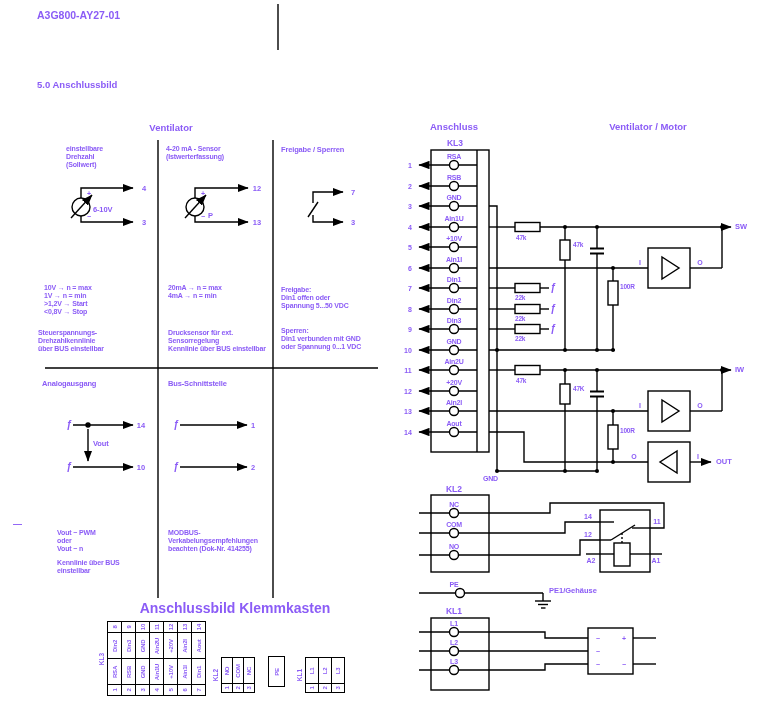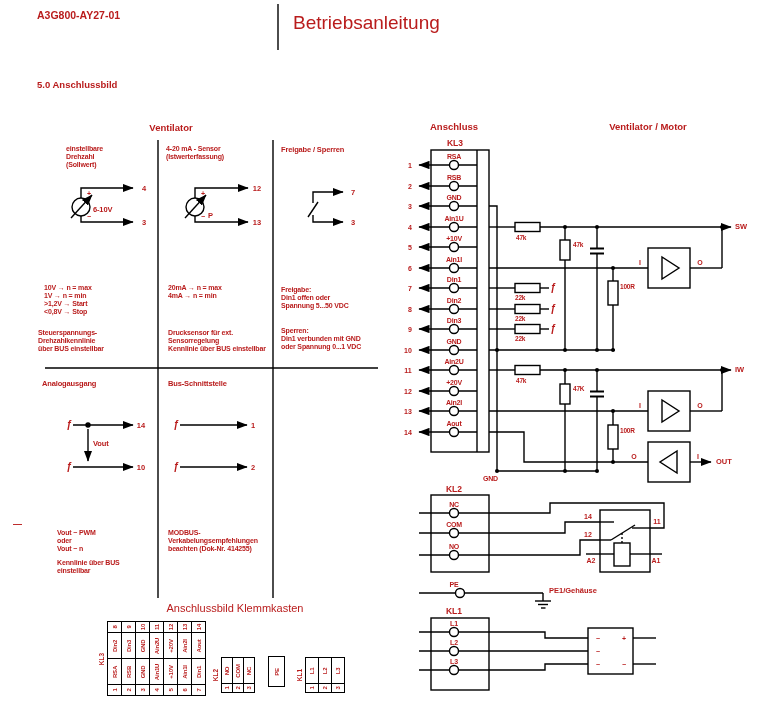--- a/index.html
+++ b/index.html
@@ -1,17 +1,17 @@
 <!DOCTYPE html>
 <html><head>
 <meta charset="utf-8">
 <style>
   html,body{margin:0;padding:0;background:#e8e8e8}
   .page{position:relative;width:763px;height:718px;background:#fff;
-        font-family:"Liberation Sans",sans-serif;color:#b91c1c;overflow:hidden}
+        font-family:"Liberation Sans",sans-serif;color:#8b5cf6;overflow:hidden}
   svg.wires{position:absolute;left:0;top:0}
   .abs{position:absolute;white-space:pre-line}
   .s{font-size:7px;line-height:8px;font-weight:bold;letter-spacing:-0.15px}
   .h{font-size:7.5px;font-weight:bold;letter-spacing:-0.15px;white-space:nowrap}
   .big{font-size:9.5px;font-weight:bold;white-space:nowrap}
   .title{font-size:19px;font-weight:normal;white-space:nowrap}
   .c{transform:translate(-50%,-50%);white-space:nowrap}
   .pin{font-size:7.5px;font-weight:bold}
   .t{font-size:7px;font-weight:bold;letter-spacing:-0.2px}
   .num{font-size:7px;font-weight:bold}
@@ -245,21 +245,20 @@
       <line x1="489" y1="651" x2="588" y2="651"></line>
       <polyline points="489,670 545,670 545,664 588,664"></polyline>
       <rect x="588" y="628" width="45" height="46"></rect>
       <line x1="633" y1="638" x2="656" y2="638"></line>
       <line x1="633" y1="664" x2="656" y2="664"></line>
     </g>
   </g>
 </svg>
 
 <div class="abs big" style="left:37px;top:9px;font-size:10.5px">A3G800-AY27-01</div>
-<div class="abs title" style="left:293px;top:12px">Betriebsanleitung</div>
 <div class="abs big" style="left:37px;top:79px">5.0 Anschlussbild</div>
 
 <div class="abs big c" style="left:171px;top:127px">Ventilator</div>
 
 <div class="abs s" style="left:66px;top:145px">einstellbare
 Drehzahl
 (Sollwert)</div>
 <div class="abs sign c" style="left:89px;top:193px">+</div>
 <div class="abs sign c" style="left:89px;top:216px">−</div>
 <div class="abs h" style="left:93px;top:205px">6-10V</div>
@@ -396,21 +395,21 @@
 <div class="abs t c" style="left:454px;top:623px">L1</div>
 <div class="abs t c" style="left:454px;top:642px">L2</div>
 <div class="abs t c" style="left:454px;top:661px">L3</div>
 
 <div class="abs sign c" style="left:598px;top:638px">~</div>
 <div class="abs sign c" style="left:598px;top:651px">~</div>
 <div class="abs sign c" style="left:598px;top:664px">~</div>
 <div class="abs sign c" style="left:624px;top:638px">+</div>
 <div class="abs sign c" style="left:624px;top:664px">−</div>
 
-<div class="abs c" style="left:235px;top:608px;font-size:11px;font-weight:normal">Anschlussbild Klemmkasten</div>
+<div class="abs c" style="left:235px;top:608px;font-size:14px;font-weight:bold">Anschlussbild Klemmkasten</div>
 
 <div class="vlbl" style="left:101px;top:659px">KL3</div>
 <table class="strip w13" style="left:107px;top:621px">
   <tbody>
         <tr class="h11">
     <td>
             <span>8</span>
           </td>
     <td>
             <span>9</span>

